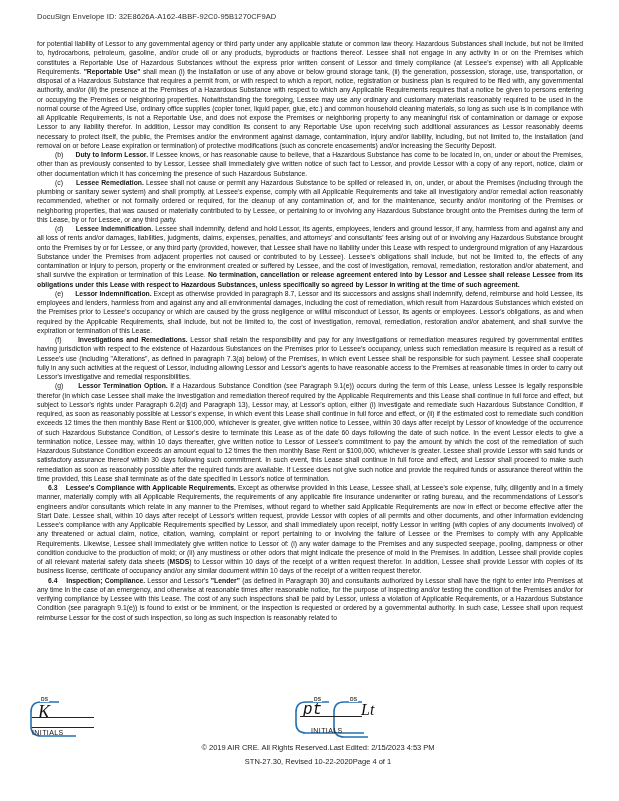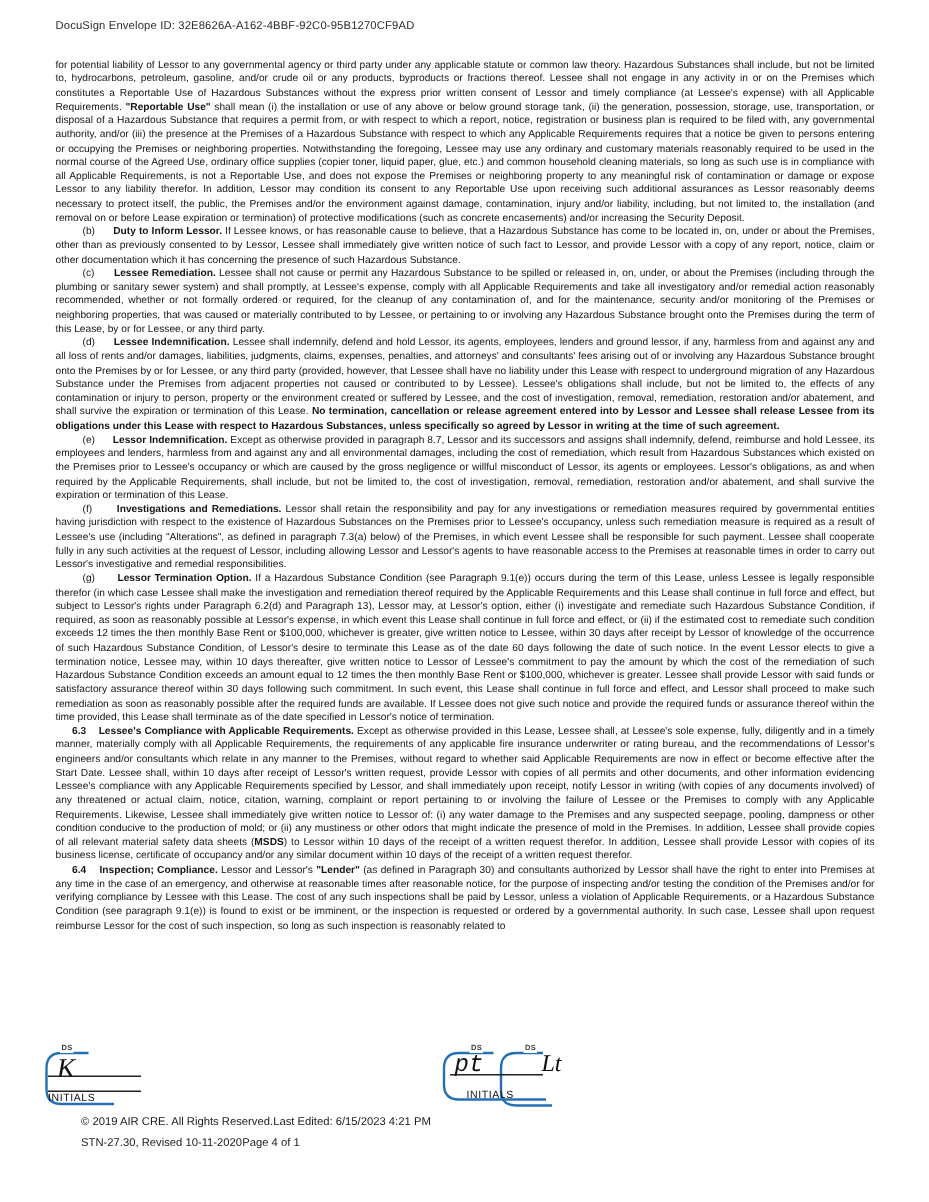--- a/index.html
+++ b/index.html
@@ -11,21 +11,21 @@
   .para{margin:0;}
   .para.ind-sub{text-indent:18px;}
   .para.ind-sec{text-indent:11px;}
   .b{font-weight:bold;}
   
   .ds-svg{position:absolute;}
   .ds-label{position:absolute;font-size:5px;font-weight:bold;color:#3a3a3a;letter-spacing:.2px;background:#fff;padding:0 1px;}
   .script{position:absolute;font-family:"Liberation Serif",serif;font-style:italic;color:#111;}
   .sig-line{position:absolute;height:1px;background:#222;}
   .initials-label{position:absolute;font-size:7px;color:#111;letter-spacing:.4px;}
-  .footer-row{position:absolute;left:37px;right:37px;display:flex;justify-content:flex-start;
+  .footer-row{position:absolute;left:37px;right:37px;display:flex;justify-content:center;
               font-size:7.5px;color:#1b1b1b;margin-left:17px;}
 </style>
 </head>
 <body>
 
 <div id="page">
 
   <div class="envelope">DocuSign Envelope ID: 32E8626A-A162-4BBF-92C0-95B1270CF9AD</div>
 
   <div class="docbody">
@@ -61,20 +61,20 @@
     </svg>
     <span class="ds-label" style="left:349px;top:696px;">DS</span>
     <span class="script" style="left:303px;top:701px;font-size:16px;font-family:Liberation Mono, monospace;">pt</span>
     <span class="script" style="left:361px;top:701px;font-size:16px;">Lt</span>
     <div class="sig-line" style="left:300px;top:716px;width:62px;"></div>
     <span class="initials-label" style="left:311px;top:727px;">INITIALS</span>
   </div>
 
   <div class="footer-row" style="top:743px;">
     <span>© 2019 AIR CRE.  All Rights Reserved.</span>
-    <span>Last Edited: 6/15/2023 4:21 PM</span>
+    <span>Last Edited: 2/15/2023 4:53 PM</span>
   </div>
   <div class="footer-row" style="top:757px;">
-    <span>STN-27.30, Revised 10-11-2020</span>
+    <span>STN-27.30, Revised 10-22-2020</span>
     <span>Page 4 of 1</span>
   </div>
 
 </div>
 
 </body></html>

